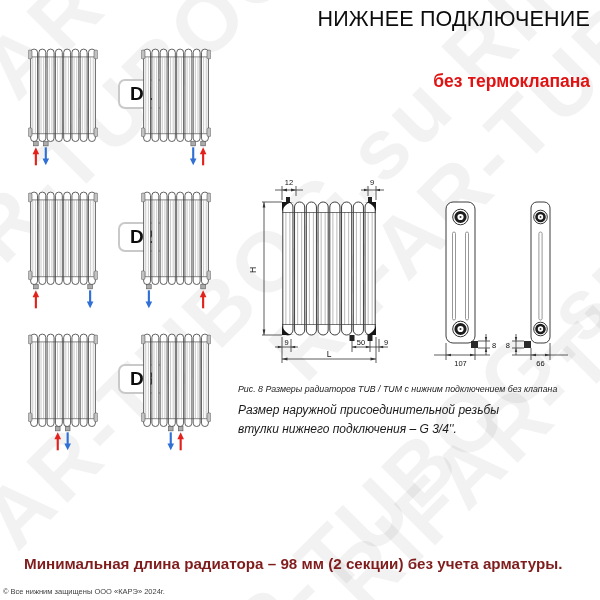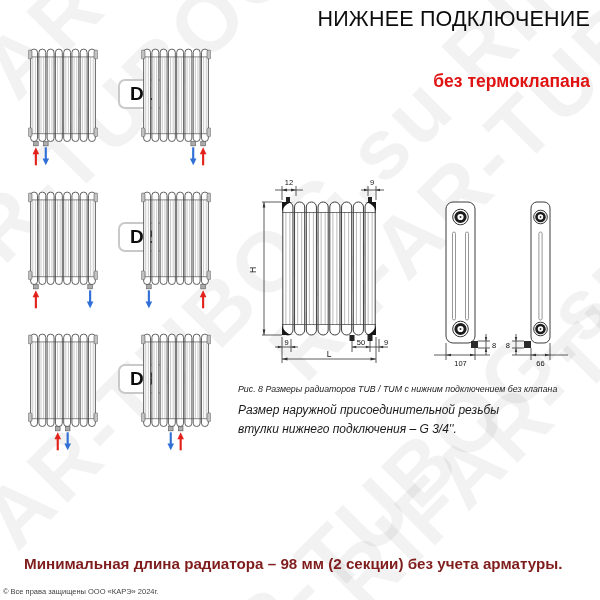--- a/index.html
+++ b/index.html
@@ -450,15 +450,15 @@
   </div>
 
   <div class="fig-caption">Рис. 8 Размеры радиаторов TUB / TUM с нижним подключением без клапана</div>
 
   <div class="notes">
     <div>Размер наружной присоединительной резьбы</div>
     <div>втулки нижнего подключения – G 3/4''.</div>
   </div>
 
   <div class="min-note">Минимальная длина радиатора – 98 мм (2 секции) без учета арматуры.</div>
-  <div class="footer">© Все права защищены ООО «КАРЭ» 2024г.</div>
+  <div class="footer">© Все нижним защищены ООО «КАРЭ» 2024г.</div>
 
 </div>
 
 </body></html>

